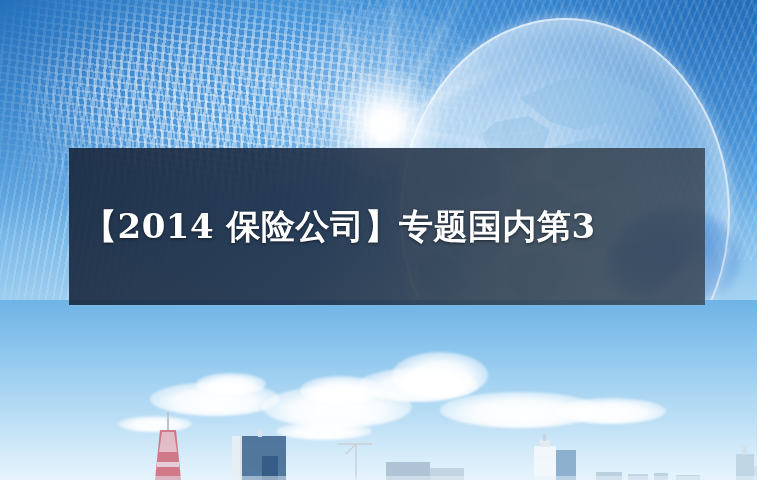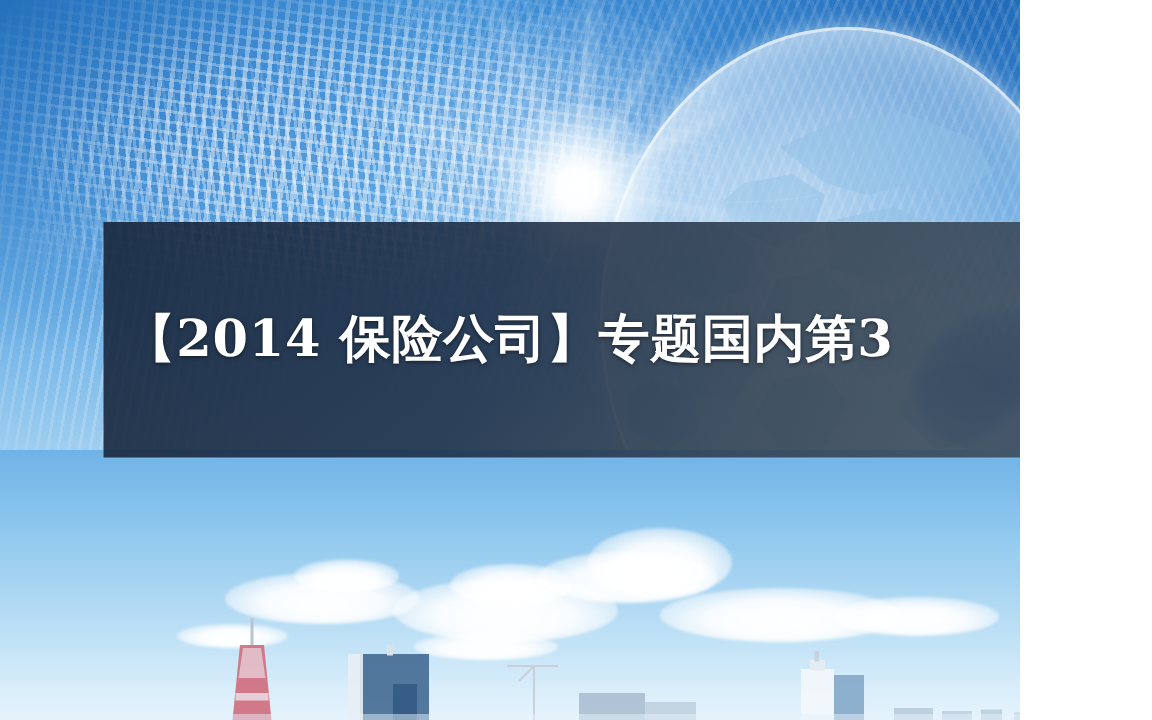--- a/index.html
+++ b/index.html
@@ -7,21 +7,21 @@
     padding: 0;
     background: #ffffff;
   }
   body {
     font-family: "Liberation Sans", sans-serif;
   }
 
   
   #stage {
     position: relative;
-    width: 680px;
+    width: 757px;
     height: 480px;
     overflow: hidden;
     background: #bcdcf2;
   }
 
   
   .sky-base {
     position: absolute;
     left: 0; top: 0;
     width: 768px; height: 480px;

